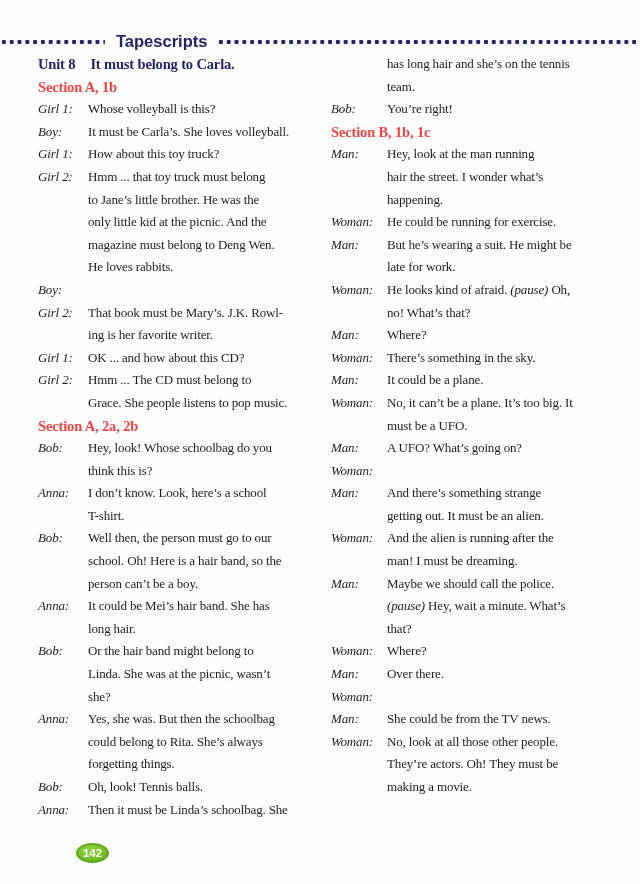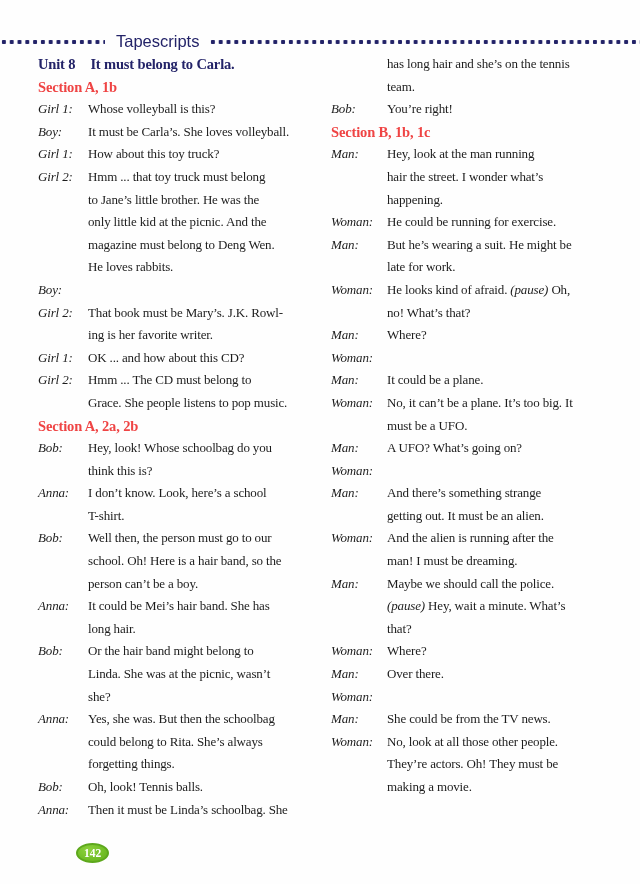--- a/index.html
+++ b/index.html
@@ -22,21 +22,21 @@
     height:6px;
     background-image:radial-gradient(circle, #232368 2px, rgba(0,0,0,0) 2.5px);
     background-size:7.8px 6px;
     background-repeat:repeat-x;
     background-position:left center;
   }
   .dots-left{width:105px;}
   .dots-right{flex:1;}
   .hdr-title{
     font-family:"Liberation Sans", sans-serif;
-    font-weight:normal;
+    font-weight:bold;
     font-size:16.5px;
     color:#232368;
     padding:0 10px 0 11px;
     white-space:nowrap;
     line-height:17px;
   }
 
   
   .col{
     position:absolute;top:53px;
@@ -69,21 +69,21 @@
   
   .page-badge{
     position:absolute;left:76px;top:843px;
     width:33px;height:20px;
     border-radius:50%;
     background:radial-gradient(ellipse at 38% 32%, #8ed23e 0%, #74c028 55%, #63ad1c 100%);
     border:2px solid #5da81c;
     box-sizing:border-box;
     display:flex;align-items:center;justify-content:center;
     color:#ffffff;
-    font-family:Liberation Serif, serif;
+    font-family:Liberation Sans, sans-serif;
     font-weight:bold;font-size:11.5px;
     letter-spacing:0;
   }
 </style>
 </head>
 <body>
 
 <div class="page">
 
   <div class="header">
@@ -205,20 +205,21 @@
         <span class="speaker">Woman:</span>
         <span class="text">He looks kind of afraid. <i>(pause)</i> Oh,
 no! What’s that?</span>
       </div>
       <div class="row dia">
         <span class="speaker">Man:</span>
         <span class="text">Where?</span>
       </div>
       <div class="row dia">
         <span class="speaker">Woman:</span>
+        <span class="text">There’s something in the sky.</span>
       </div>
       <div class="row dia">
         <span class="speaker">Man:</span>
         <span class="text">It could be a plane.</span>
       </div>
       <div class="row dia">
         <span class="speaker">Woman:</span>
         <span class="text">No, it can’t be a plane. It’s too big. It
 must be a UFO.</span>
       </div>

